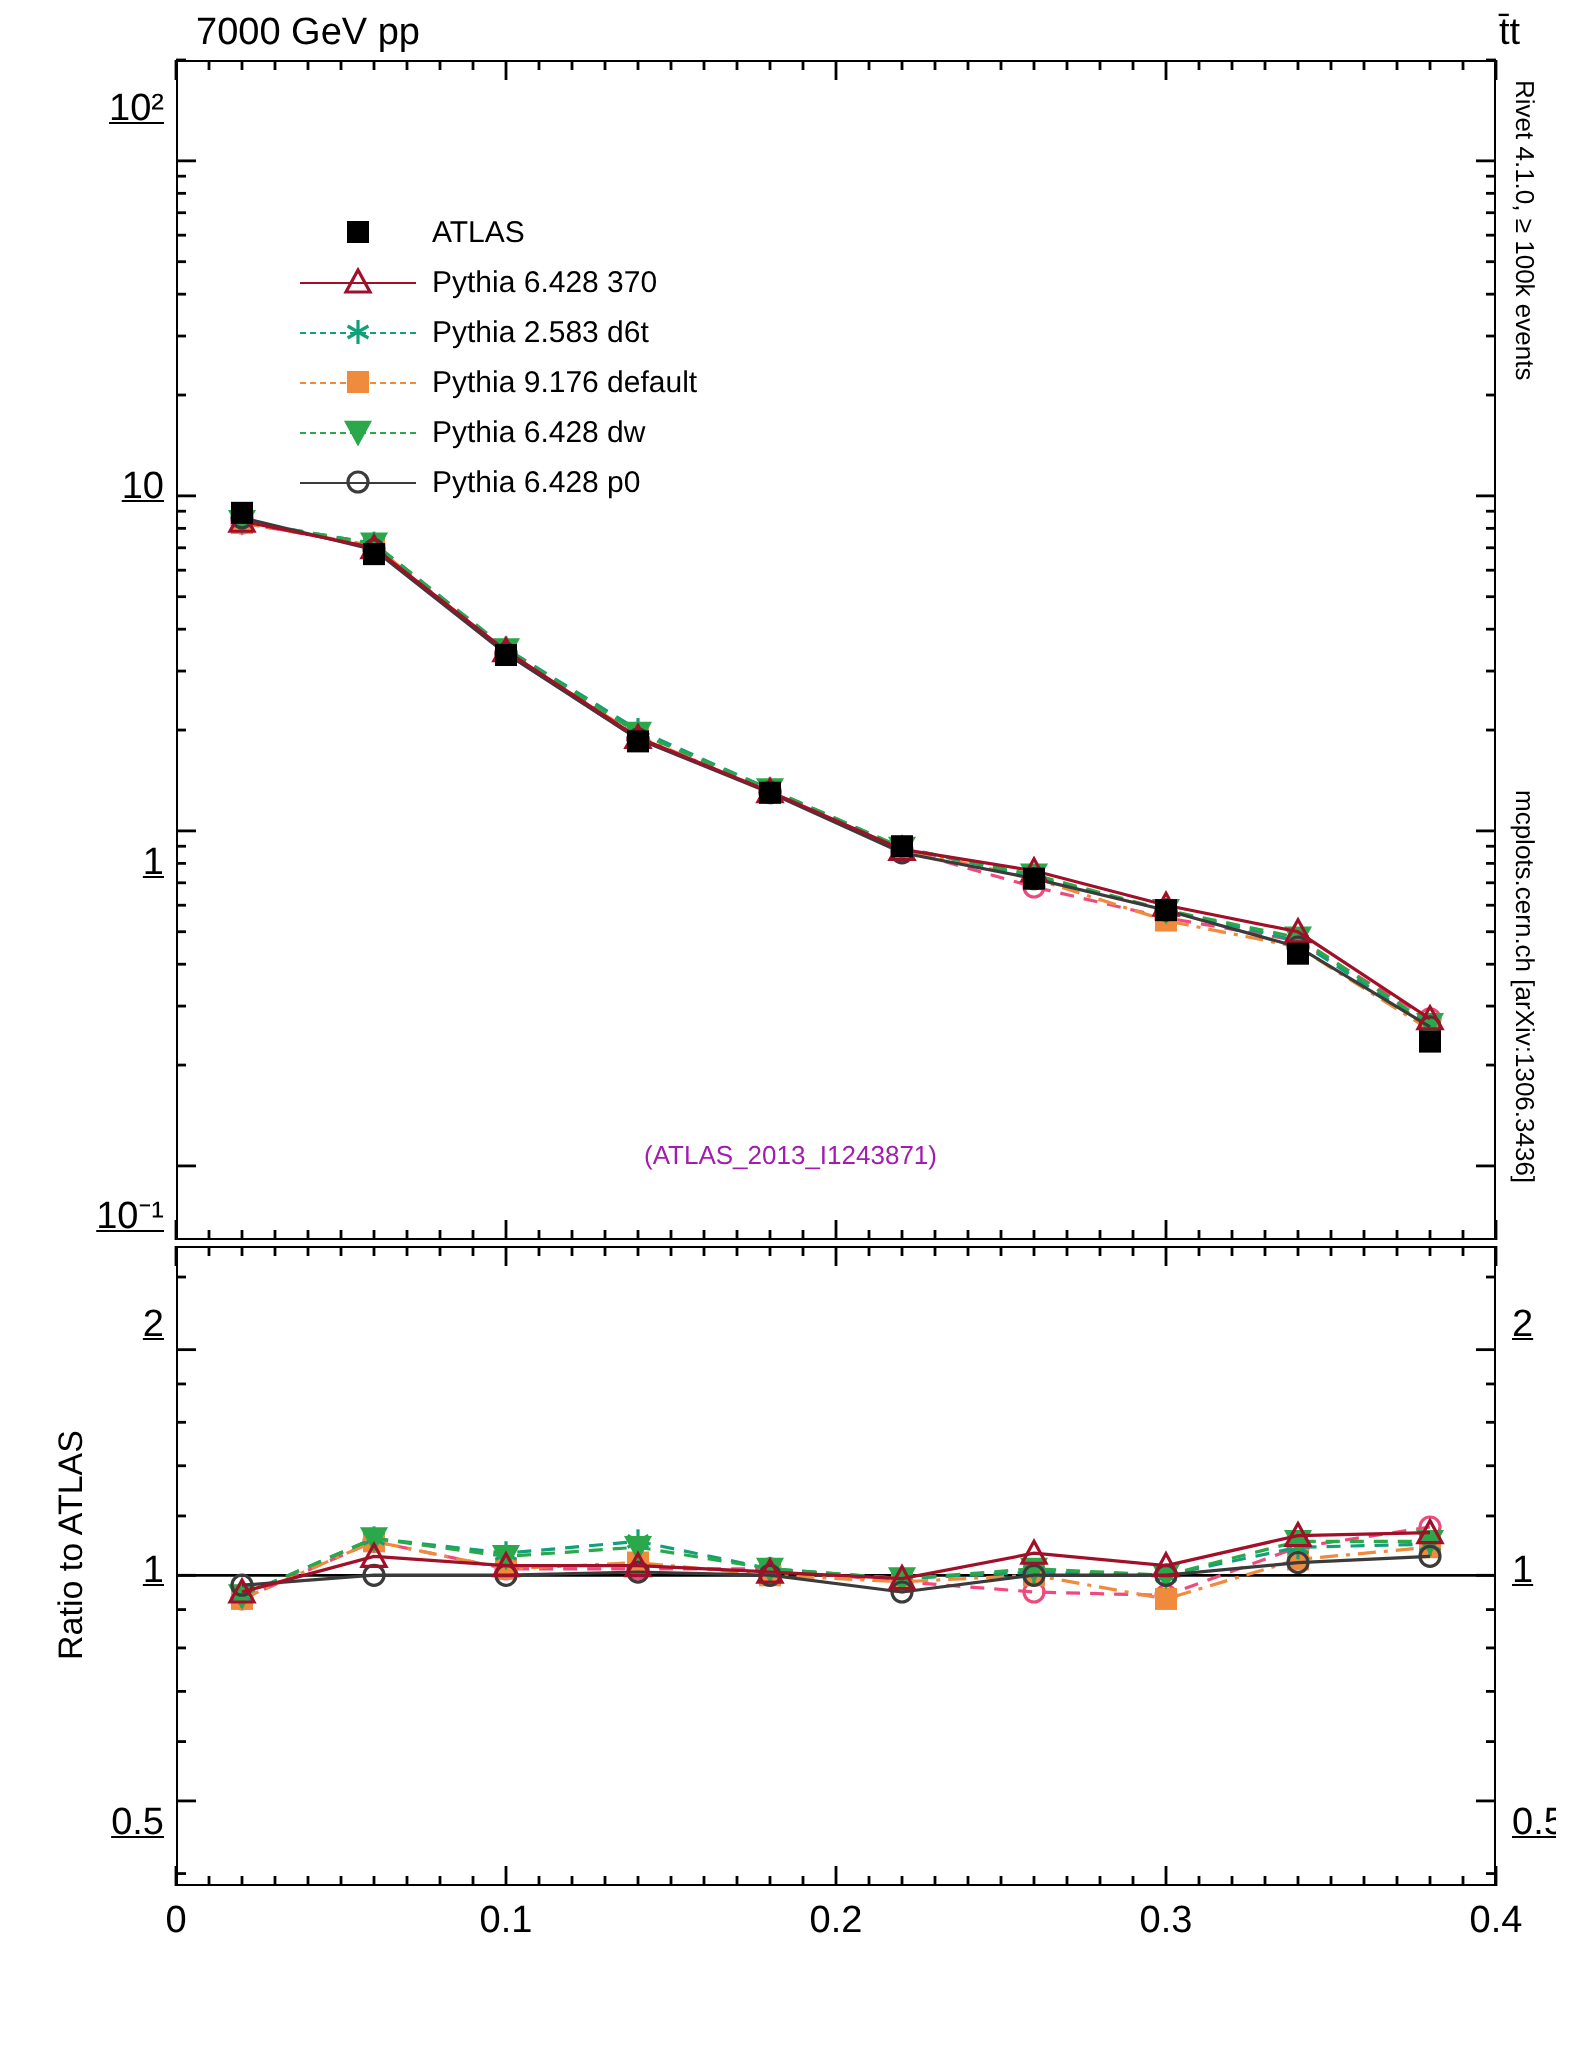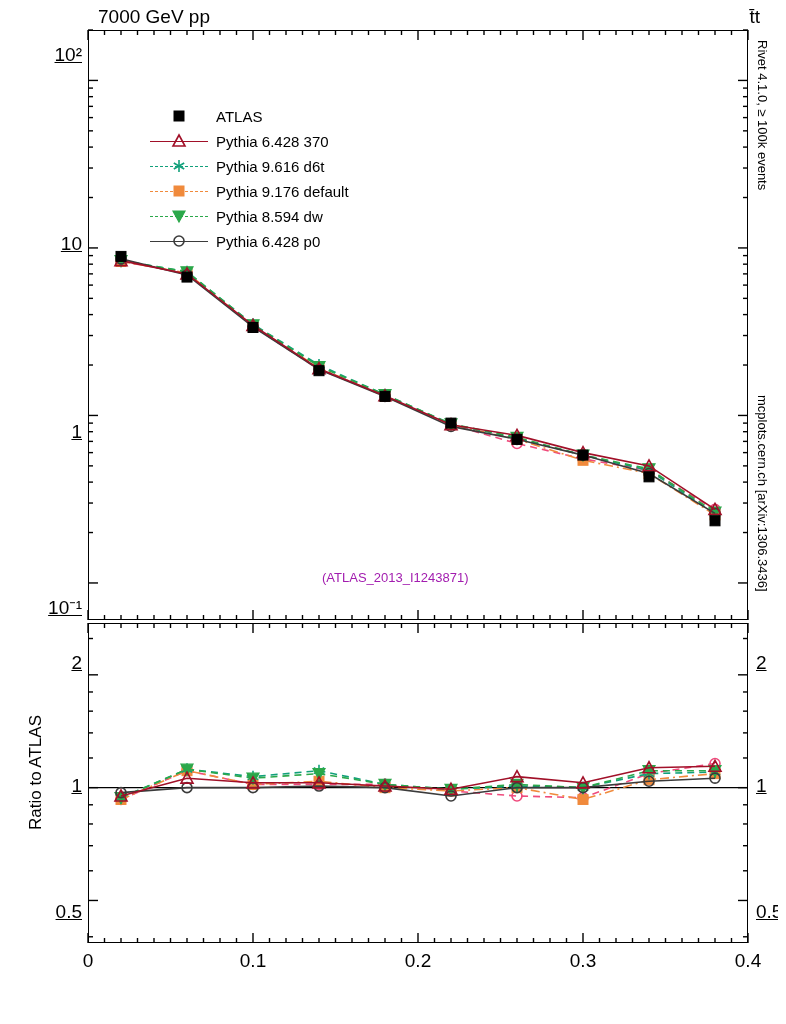--- a/index.html
+++ b/index.html
@@ -105,39 +105,39 @@
           <div class="leg-line" style="border-top-color: rgb(17, 160, 122); border-top-style: dashed;"></div>
           <svg width="16" height="16" style="position: absolute; left: 21px; top: 4px;">
             <line x1="8" y1="8" x2="8" y2="2" stroke="#11a07a" stroke-width="1.6"></line>
             <line x1="8" y1="8" x2="2.803847577293369" y2="4.999999999999998" stroke="#11a07a" stroke-width="1.6"></line>
             <line x1="8" y1="8" x2="2.803847577293367" y2="10.999999999999998" stroke="#11a07a" stroke-width="1.6"></line>
             <line x1="8" y1="8" x2="7.999999999999999" y2="14" stroke="#11a07a" stroke-width="1.6"></line>
             <line x1="8" y1="8" x2="13.19615242270663" y2="11.000000000000004" stroke="#11a07a" stroke-width="1.6"></line>
             <line x1="8" y1="8" x2="13.196152422706632" y2="5" stroke="#11a07a" stroke-width="1.6"></line>
           </svg>
         </div>
-        <span class="leg-label">Pythia 9.616 d6t</span>
+        <span class="leg-label">Pythia 2.583 d6t</span>
       </div>
       <div class="leg-row">
         <div class="leg-sym">
           <div class="leg-line" style="border-top-color: rgb(240, 138, 60); border-top-style: dashed;"></div>
           <svg width="16" height="16" style="position: absolute; left: 21px; top: 4px;">
             <rect x="3" y="3" width="10" height="10" fill="#f08a3c" stroke="#f08a3c" stroke-width="1"></rect>
           </svg>
         </div>
         <span class="leg-label">Pythia 9.176 default</span>
       </div>
       <div class="leg-row">
         <div class="leg-sym">
           <div class="leg-line" style="border-top-color: rgb(43, 168, 74); border-top-style: dashed;"></div>
           <svg width="16" height="16" style="position: absolute; left: 21px; top: 4px;">
             <polygon points="8,14 14,3 2,3" fill="#2ba84a" stroke="#2ba84a" stroke-width="1.2"></polygon>
           </svg>
         </div>
-        <span class="leg-label">Pythia 8.594 dw</span>
+        <span class="leg-label">Pythia 6.428 dw</span>
       </div>
       <div class="leg-row">
         <div class="leg-sym">
           <div class="leg-line" style="border-top-color: rgb(59, 59, 59); border-top-style: solid;"></div>
           <svg width="16" height="16" style="position: absolute; left: 21px; top: 4px;">
             <circle cx="8" cy="8" r="5" fill="none" stroke="#3b3b3b" stroke-width="1.6"></circle>
           </svg>
         </div>
         <span class="leg-label">Pythia 6.428 p0</span>
       </div>

